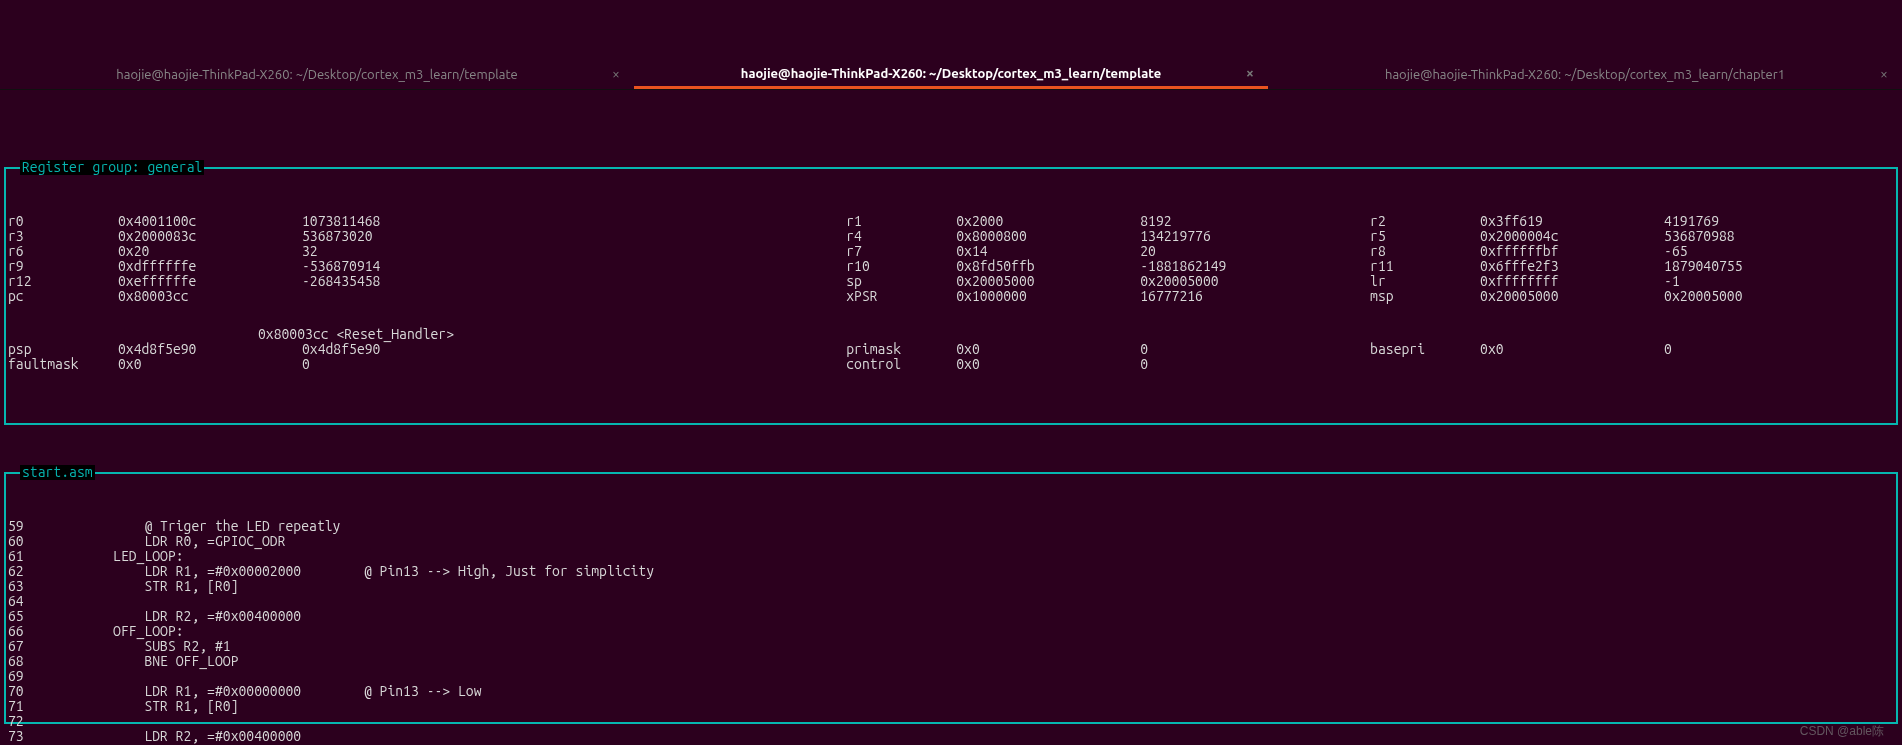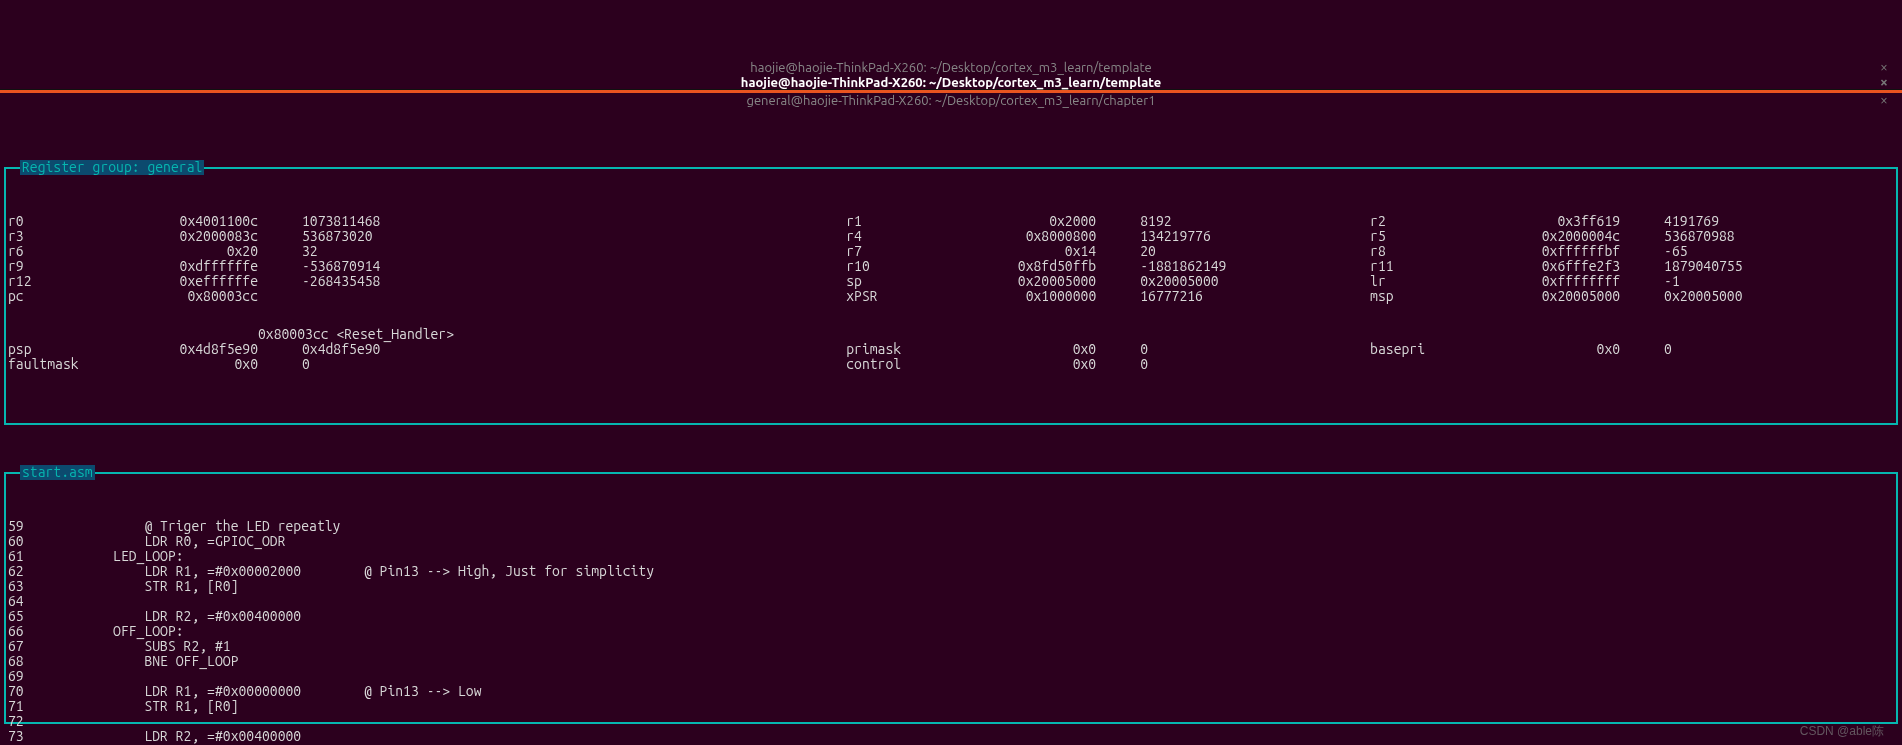--- a/index.html
+++ b/index.html
@@ -12,21 +12,20 @@
     width: 1902px;
     height: 745px;
     overflow: hidden;
     white-space: pre;
   }
   .tabbar {
     display: flex;
     height: 30px;
     background: #2c001e;
     border-bottom: 1px solid #111;
-    flex-direction: column;
   }
   .tab {
     flex: 1;
     display: flex;
     align-items: center;
     justify-content: center;
     position: relative;
     color: #888;
     font-family: "Ubuntu", sans-serif;
     font-size: 13px;
@@ -49,30 +48,30 @@
   }
   .panel {
     position: relative;
     border: 2px solid #06b6b0;
     margin-bottom: 2px;
   }
   .panel-title {
     position: absolute;
     top: -9px;
     left: 14px;
-    background: #0c4a6e;
+    background: #000000;
     color: #06b6b0;
     padding: 0 2px;
   }
   .panel-inner { padding: 0 2px 2px 2px; }
   .reg-row { display: flex; flex-direction: row; }
   .reg-cell { display: flex; flex-direction: row; flex: 1; }
   .reg-wide { flex: 1.6; }
   .rn   { width: 110px;  flex: none; }
-  .rhex { width: 140px;  flex: none; text-align: right; }
+  .rhex { width: 140px;  flex: none; }
   .rhex-wide { width: 250px; flex: none; margin-top: 38px; }
   .rdec { flex: 1; margin-left: 44px; }
   .src-lineno { display: inline-block; width: 58px; padding-right: 10px; }
   .src-line   { display: inline-block; }
   .watermark {
     position: absolute;
     right: 18px; bottom: 6px;
     color: #7a7a7a;
     font-size: 12px;
     font-family: sans-serif;
@@ -89,21 +88,21 @@
 <div class="tabbar">
   <div class="tab">
     <span>haojie@haojie-ThinkPad-X260: ~/Desktop/cortex_m3_learn/template</span>
     <span class="close">×</span>
   </div>
   <div class="tab active">
     <span>haojie@haojie-ThinkPad-X260: ~/Desktop/cortex_m3_learn/template</span>
     <span class="close">×</span>
   </div>
   <div class="tab">
-    <span>general@haojie-ThinkPad-X260: ~/Desktop/cortex_m3_learn/chapter1</span>
+    <span>haojie@haojie-ThinkPad-X260: ~/Desktop/cortex_m3_learn/chapter1</span>
     <span class="close">×</span>
   </div>
 </div>
 
 <div class="term">
 
   <div class="panel registers">
     <span class="panel-title">Register group: general</span>
     <div class="panel-inner" id="registers-inner"><div class="reg-row"><div class="reg-cell reg-wide"><span class="rn">r0</span><span class="rhex">0x4001100c</span><span class="rdec">1073811468</span></div><div class="reg-cell"><span class="rn">r1</span><span class="rhex">0x2000</span><span class="rdec">8192</span></div><div class="reg-cell"><span class="rn">r2</span><span class="rhex">0x3ff619</span><span class="rdec">4191769</span></div></div><div class="reg-row"><div class="reg-cell reg-wide"><span class="rn">r3</span><span class="rhex">0x2000083c</span><span class="rdec">536873020</span></div><div class="reg-cell"><span class="rn">r4</span><span class="rhex">0x8000800</span><span class="rdec">134219776</span></div><div class="reg-cell"><span class="rn">r5</span><span class="rhex">0x2000004c</span><span class="rdec">536870988</span></div></div><div class="reg-row"><div class="reg-cell reg-wide"><span class="rn">r6</span><span class="rhex">0x20</span><span class="rdec">32</span></div><div class="reg-cell"><span class="rn">r7</span><span class="rhex">0x14</span><span class="rdec">20</span></div><div class="reg-cell"><span class="rn">r8</span><span class="rhex">0xffffffbf</span><span class="rdec">-65</span></div></div><div class="reg-row"><div class="reg-cell reg-wide"><span class="rn">r9</span><span class="rhex">0xdffffffe</span><span class="rdec">-536870914</span></div><div class="reg-cell"><span class="rn">r10</span><span class="rhex">0x8fd50ffb</span><span class="rdec">-1881862149</span></div><div class="reg-cell"><span class="rn">r11</span><span class="rhex">0x6fffe2f3</span><span class="rdec">1879040755</span></div></div><div class="reg-row"><div class="reg-cell reg-wide"><span class="rn">r12</span><span class="rhex">0xeffffffe</span><span class="rdec">-268435458</span></div><div class="reg-cell"><span class="rn">sp</span><span class="rhex">0x20005000</span><span class="rdec">0x20005000</span></div><div class="reg-cell"><span class="rn">lr</span><span class="rhex">0xffffffff</span><span class="rdec">-1</span></div></div><div class="reg-row"><div class="reg-cell reg-wide"><span class="rn">pc</span><span class="rhex">0x80003cc</span><span class="rhex-wide">0x80003cc &lt;Reset_Handler&gt;</span></div><div class="reg-cell"><span class="rn">xPSR</span><span class="rhex">0x1000000</span><span class="rdec">16777216</span></div><div class="reg-cell"><span class="rn">msp</span><span class="rhex">0x20005000</span><span class="rdec">0x20005000</span></div></div><div class="reg-row"><div class="reg-cell reg-wide"><span class="rn">psp</span><span class="rhex">0x4d8f5e90</span><span class="rdec">0x4d8f5e90</span></div><div class="reg-cell"><span class="rn">primask</span><span class="rhex">0x0</span><span class="rdec">0</span></div><div class="reg-cell"><span class="rn">basepri</span><span class="rhex">0x0</span><span class="rdec">0</span></div></div><div class="reg-row"><div class="reg-cell reg-wide"><span class="rn">faultmask</span><span class="rhex">0x0</span><span class="rdec">0</span></div><div class="reg-cell"><span class="rn">control</span><span class="rhex">0x0</span><span class="rdec">0</span></div><div class="reg-cell"><span class="rn"></span><span class="rhex"></span><span class="rdec"></span></div></div></div>
   </div>

